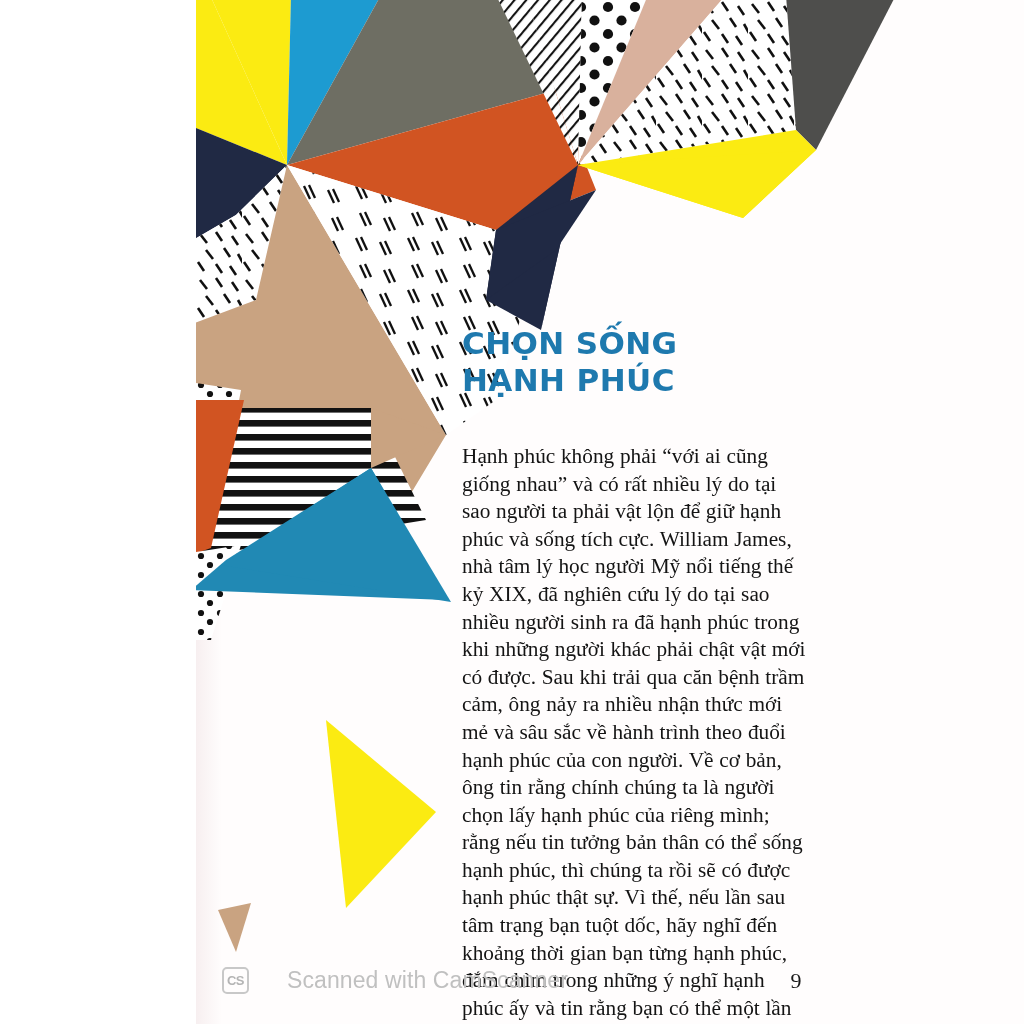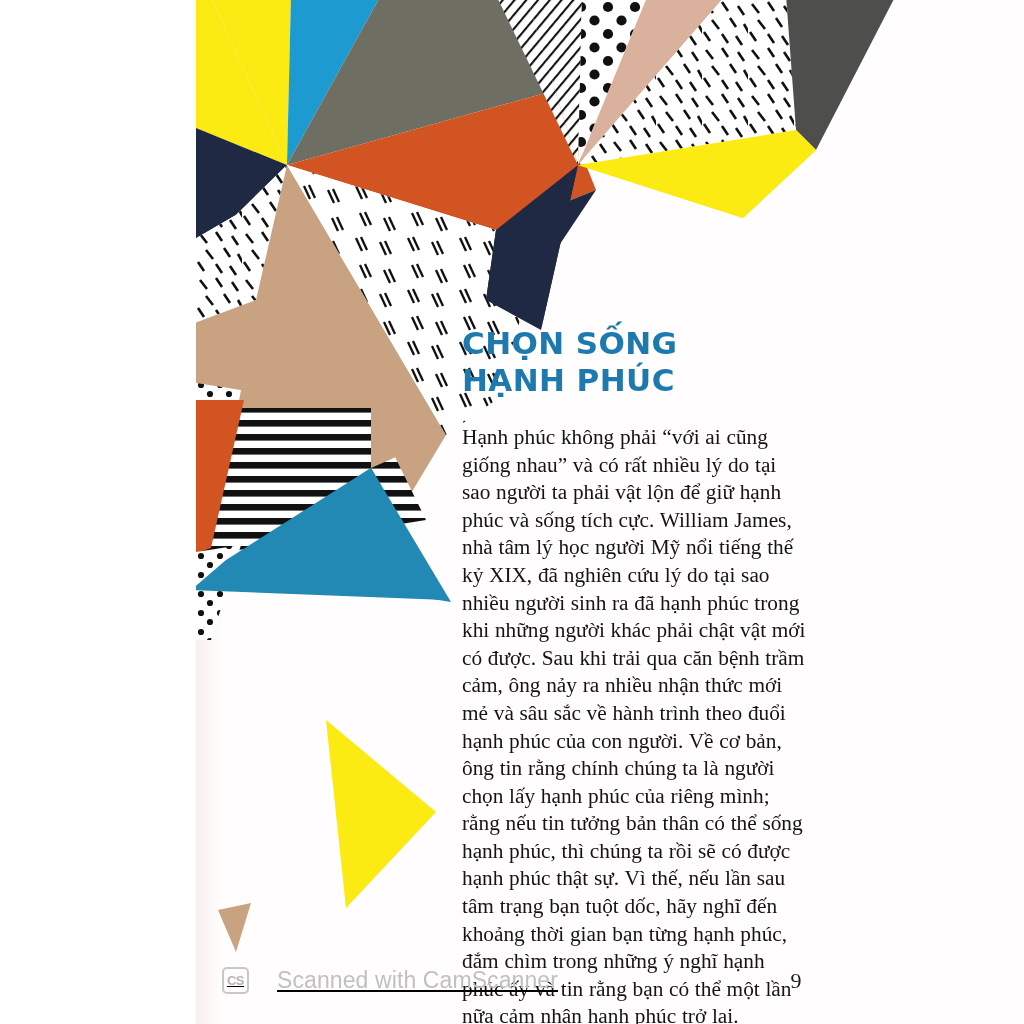--- a/index.html
+++ b/index.html
@@ -51,21 +51,21 @@
     top: 325px;
     width: 348px;
   }
   #title {
     color: #1E79AE;
     font-family: "DejaVu Sans", sans-serif;
     font-weight: bold;
     font-size: 31px;
     line-height: 1.18;
     letter-spacing: 0.4px;
-    margin: 0 0 26px 0;
+    margin: 0 0 45px 0;
     white-space: pre-line;
   }
   #body-text {
     color: #141414;
     font-family: "Liberation Serif", serif;
     font-size: 21.3px;
     line-height: 1.295;
     margin: 0;
     text-align: left;
     word-spacing: 0.4px;
@@ -81,22 +81,21 @@
     font-family: "Liberation Serif", serif;
     font-size: 22px;
     color: #1a1a1a;
   }
   #watermark {
     position: absolute;
     left: 26px;
     top: 967px;
     display: flex;
     align-items: center;
-    gap: 2px;
-    text-decoration: underline;
+    gap: 12px;
   }
   #cs-badge {
     width: 27px;
     height: 27px;
     border: 2.5px solid #c8c8c8;
     border-radius: 5px;
     display: flex;
     align-items: center;
     justify-content: center;
     font-family: "Liberation Sans", sans-serif;

